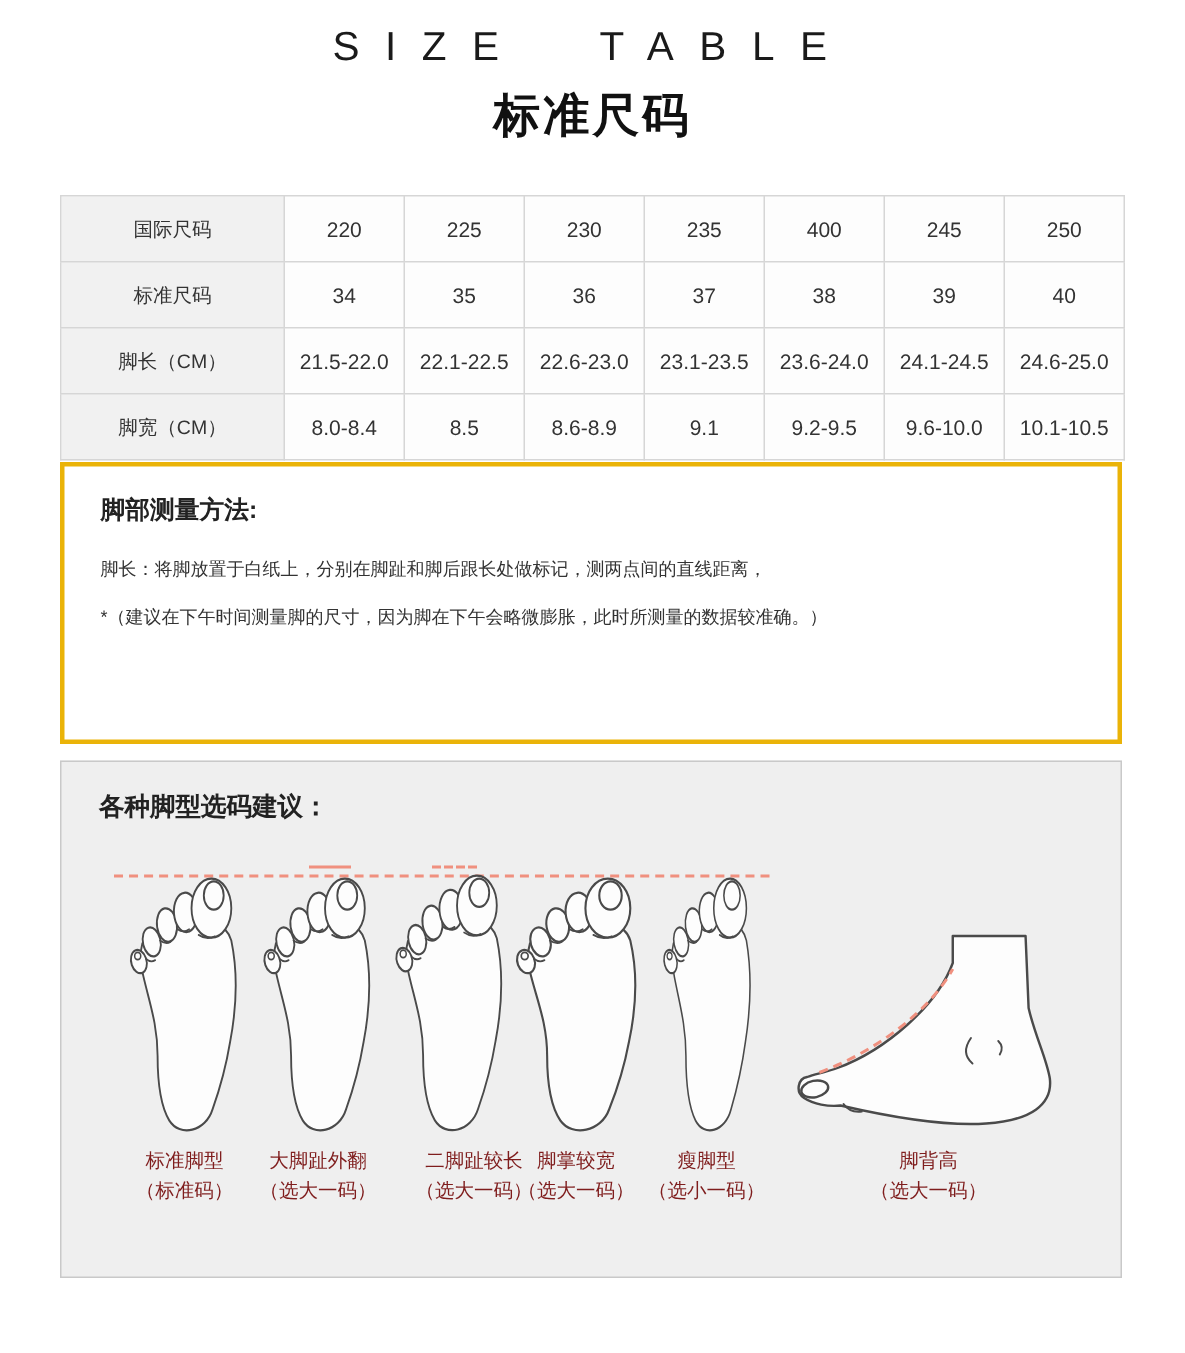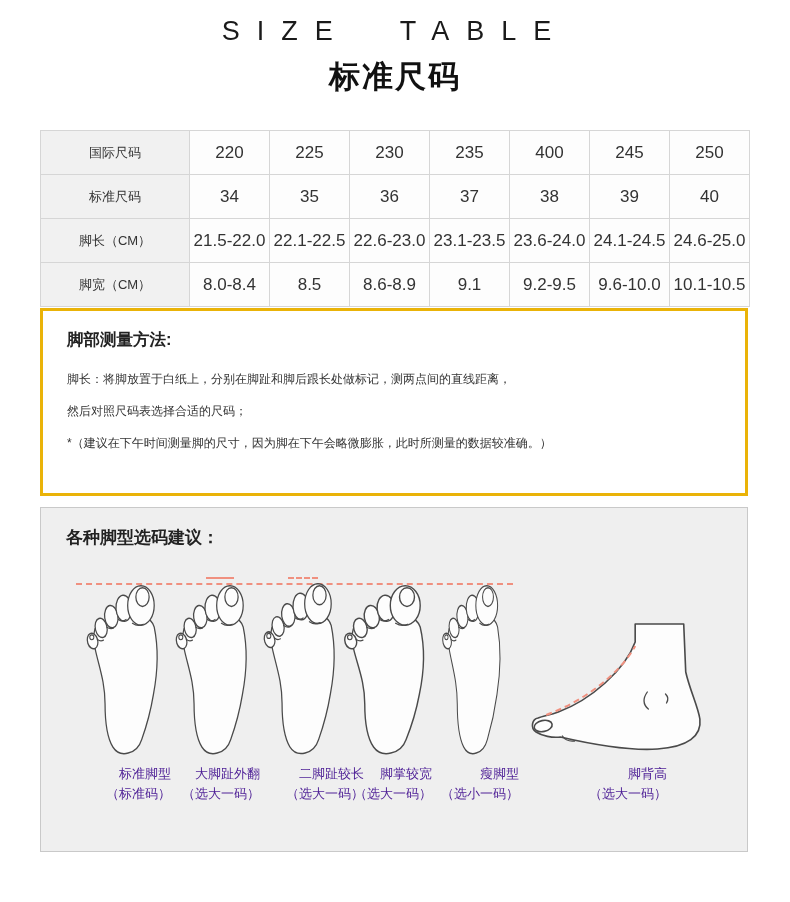--- a/index.html
+++ b/index.html
@@ -9,38 +9,38 @@
   .en-title{position:absolute;top:16px;left:0;width:100%;text-align:center;
             font-size:27px;font-weight:300;color:#1a1a1a;letter-spacing:17px;word-spacing:26px;}
   .cn-title{position:absolute;top:56px;left:0;width:100%;text-align:center;
             font-size:31px;font-weight:600;color:#111;letter-spacing:2px;}
   
   table.size-table{position:absolute;left:40px;top:130px;width:710px;border-collapse:collapse;
                    table-layout:fixed;}
   table.size-table th,table.size-table td{border:1px solid #d6d6d6;height:43px;text-align:center;
                    vertical-align:middle;padding:0;}
   table.size-table th{width:148px;background:#f1f1f1;font-size:13px;font-weight:400;color:#333;}
-  table.size-table td{background:#fdfdfd;font-size:17px;color:#333;}
+  table.size-table td{background:#fdfdfd;font-size:14px;color:#333;}
   
   .method-box{position:absolute;left:40px;top:308px;width:708px;height:188px;background:#fff;
               border:3px solid #eab308;box-sizing:border-box;padding:18px 24px 0 24px;}
   .method-heading{font-size:16.5px;font-weight:600;color:#222;margin-bottom:12px;}
   .method-box p{margin:0;font-size:12px;line-height:32px;color:#333;}
   
   .foot-section{position:absolute;left:40px;top:507px;width:708px;height:345px;background:#efefef;
                 border:1px solid #c9c9c9;box-sizing:border-box;}
   .section-heading{position:absolute;left:25px;top:18px;font-size:17px;font-weight:600;color:#222;}
   .toe-line{position:absolute;left:35px;top:75px;width:437px;height:0;
             border-top:2px dashed #f0907f;}
   .toe-mark{position:absolute;height:0;border-top:2px solid #f0907f;}
   .toe-mark.m2{left:165px;top:69px;width:28px;}
   .toe-mark.m3{left:247px;top:69px;width:30px;border-top-style:dashed;}
   .foot{position:absolute;}
-  .foot-label{position:absolute;top:256px;width:96px;text-align:right;font-size:13px;
-              line-height:20px;color:#4c1d95;}
+  .foot-label{position:absolute;top:256px;width:96px;text-align:center;font-size:13px;
+              line-height:20px;color:#7f1d1d;}
   svg .ln{fill:#fdfdfd;stroke:#4a4a4a;stroke-width:1.6;stroke-linecap:round;stroke-linejoin:round;}
   svg .dt{fill:none;stroke:#4a4a4a;stroke-width:1.3;stroke-linecap:round;}
   svg .rd{fill:none;stroke:#f0907f;stroke-width:2;stroke-dasharray:6 4;}
 </style>
 </head>
 <body>
 
 <div class="page">
 
   <div class="en-title">SIZE TABLE</div>
@@ -87,21 +87,20 @@
       <td>9.2-9.5</td>
       <td>9.6-10.0</td>
       <td>10.1-10.5</td>
     </tr>
   </tbody>
     </table>
 
   <div class="method-box">
     <div class="method-heading">脚部测量方法:</div>
     <p>脚长：将脚放置于白纸上，分别在脚趾和脚后跟长处做标记，测两点间的直线距离，</p>
-    <p>然后对照尺码表选择合适的尺码；</p>
     <p>*（建议在下午时间测量脚的尺寸，因为脚在下午会略微膨胀，此时所测量的数据较准确。）</p>
   </div>
 
   <div class="foot-section">
     <div class="section-heading">各种脚型选码建议：</div>
 
     <svg width="0" height="0" style="position:absolute">
       <defs>
         <g id="footBottom">
           <path class="ln" d="M90 48 C96 72 94 98 89 120 C85 140 80 154 74 168

